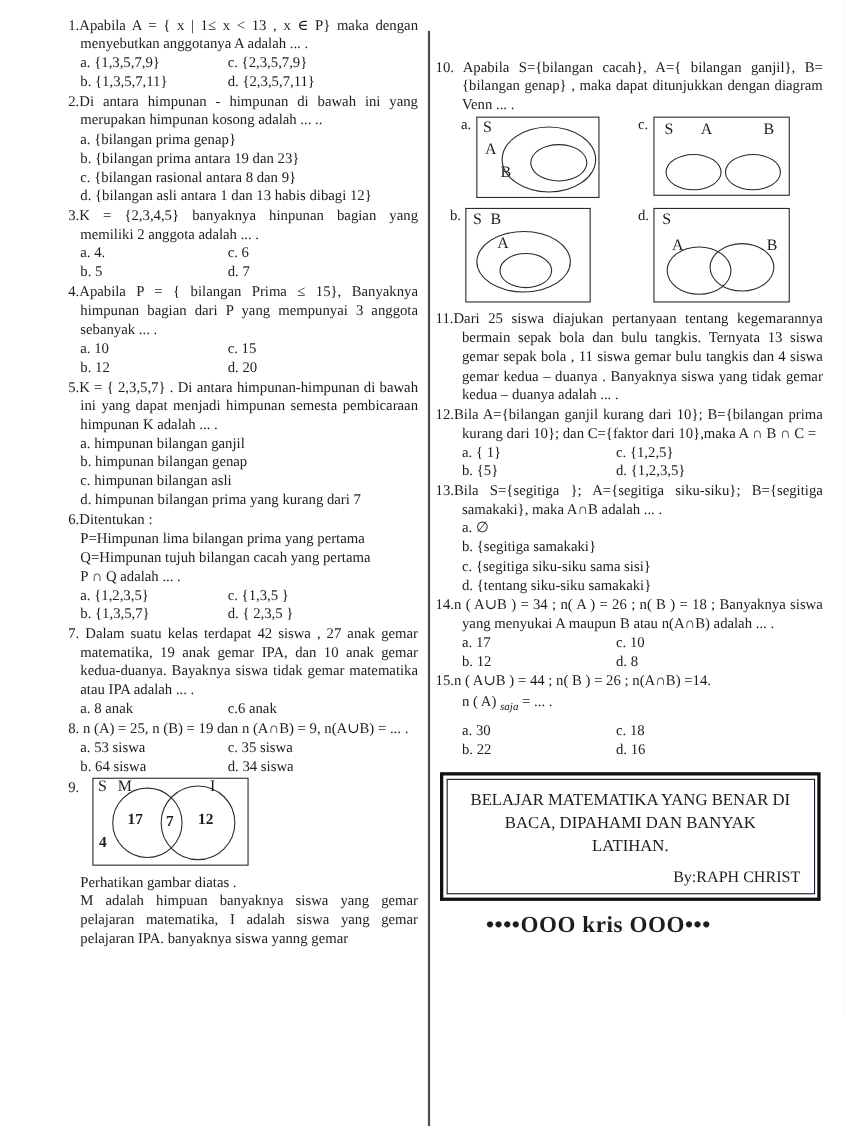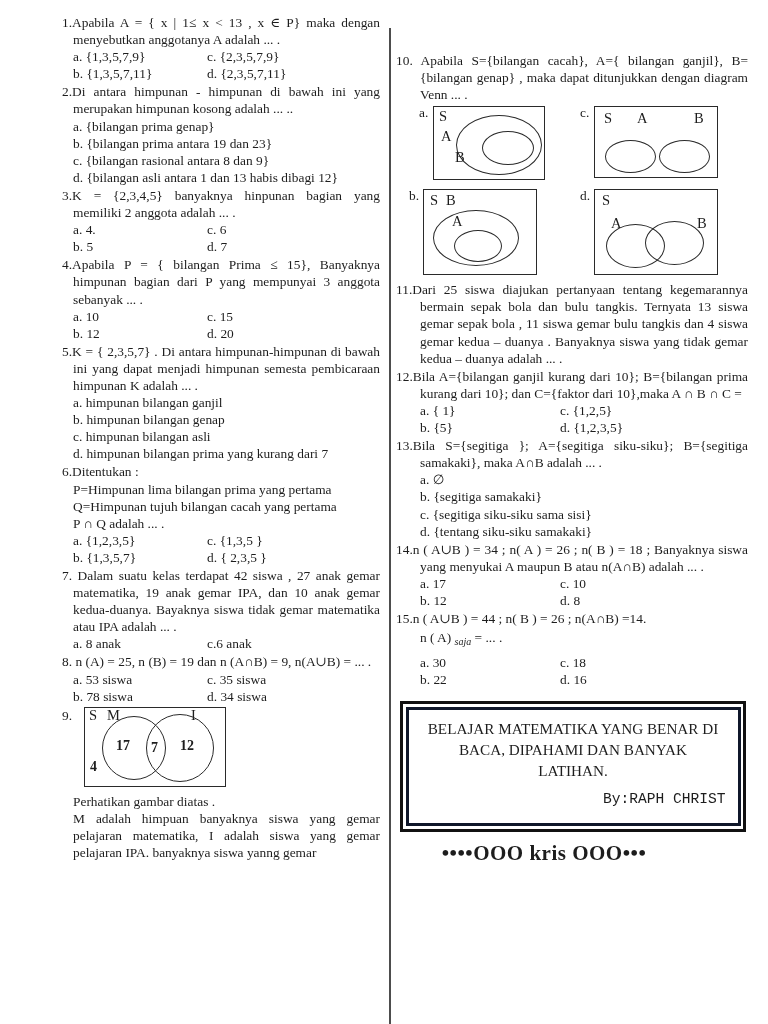--- a/index.html
+++ b/index.html
@@ -43,23 +43,23 @@
   .venngrid { display:grid; grid-template-columns:176px 176px; row-gap:9px; margin:3px 0 6px 0; }
   .vcell { display:flex; align-items:flex-start; }
   .vcell .vlab { width:14px; flex:none; margin-top:-2px; }
   .vcell-a { padding-left:23px; } .vcell-c { padding-left:8px; }
   .vcell-b { padding-left:13px; } .vcell-d { padding-left:8px; }
 
   .sub { font-size:10px; font-style:italic; vertical-align:-3px; }
 
   
   .bbox { border:3px solid #111; padding:2.5px; margin:13px 2px 0 4px; }
-  .bbox-inner { border:3px solid #0f172a; padding:8px 10px 5px 10px; }
+  .bbox-inner { border:1px solid #0f172a; padding:8px 10px 5px 10px; }
   .bbox-text { margin:0 auto; width:300px; text-align:center; font-size:15.2px; line-height:21px; }
-  .bbox-by { margin:10px 2px 10px 0; text-align:right; font-size:14.6px;font-family:Liberation Mono, monospace; }
+  .bbox-by { margin:10px 2px 0 0; text-align:right; font-size:14.6px; }
   .dots { margin:13px 56px 0 0; text-align:center; font-size:21px; font-weight:bold; letter-spacing:0.5px; }
 </style>
 </head>
 <body>
 
 <div class="page">
   <div class="divider"></div>
 
   <div class="col col-left">
 
@@ -153,21 +153,21 @@
     </div>
 
     <div class="q">
       <p class="qtext">8.  n (A) = 25, n (B) = 19 dan n (A∩B) = 9, n(A∪B) = ...  .</p>
       <div class="opts">
         <div class="optrow">
           <span class="opt">a. 53 siswa</span>
           <span class="opt">c. 35 siswa</span>
         </div>
         <div class="optrow">
-          <span class="opt">b. 78 siswa</span>
+          <span class="opt">b. 64 siswa</span>
           <span class="opt">d. 34 siswa</span>
         </div>
       </div>
     </div>
 
     <div class="q9row">
       <span class="q9num">9.</span>
       <div class="vennbox q9box">
         <span class="vlabel" style="left:4px;top:0;">S</span>
         <span class="vlabel" style="left:22px;top:0;">M</span>

